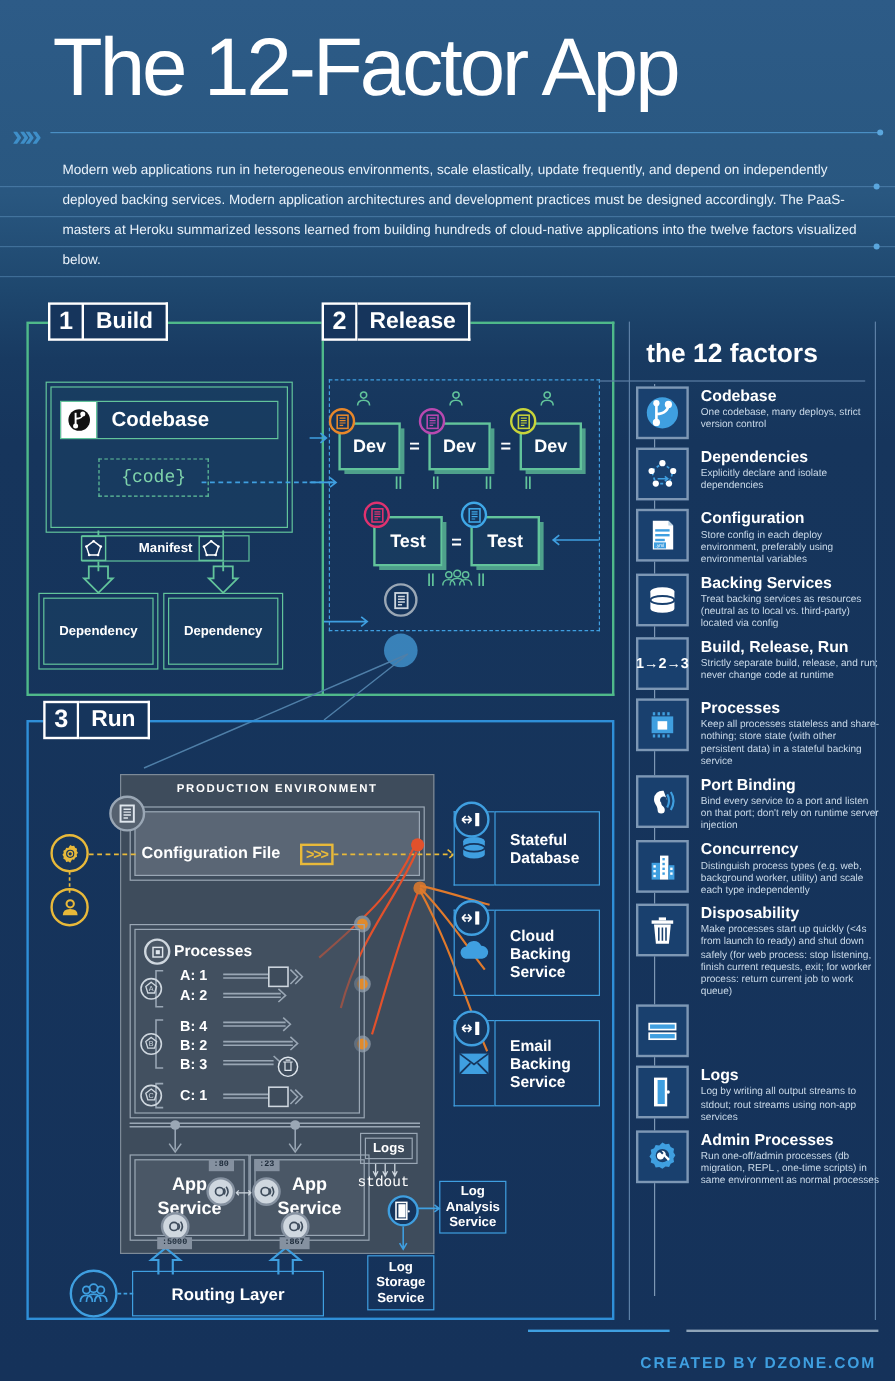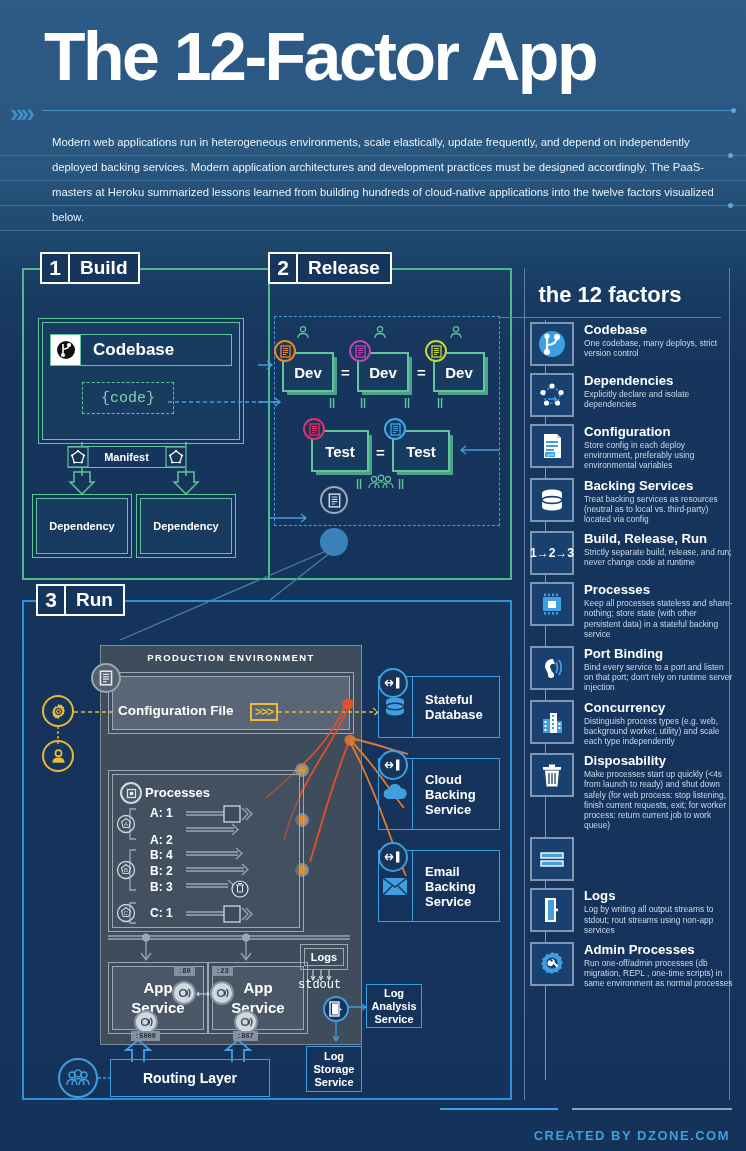--- a/index.html
+++ b/index.html
@@ -11,21 +11,21 @@
   #page {
     position:relative; width:746px; height:1151px;
     background:linear-gradient(180deg,#2d5b87 0%,#295780 14%,#1e476e 21%,#183a61 26%,#16355c 32%,#15325a 100%);
     overflow:hidden;
   }
 
   
   .hdr { position:absolute; left:0; top:0; width:746px; height:240px; }
   .title {
     position:absolute; left:44px; top:22px; width:690px;
-    font-size:68px; font-weight:bold; color:#ffffff;
+    font-size:68px; font-weight:normal; color:#ffffff;
     letter-spacing:-2.5px; line-height:1; white-space:nowrap;
     font-family:"Liberation Sans", sans-serif;
   }
   .chev { position:absolute; left:10px; top:98px; color:#3f8fc9; font-size:26px; font-weight:bold; letter-spacing:-4px; }
   .hrule { position:absolute; height:1px; background:#4a8fc4; }
   .hrule.r1 { left:42px; top:110px; width:692px; }
   .hdot { position:absolute; width:5px; height:5px; border-radius:50%; background:#5aa6dd; }
   .intro { position:absolute; left:52px; top:130px; width:668px; color:#eaf2fa; font-size:11.3px; line-height:25px; }
   .faintline { position:absolute; left:0; height:1px; background:rgba(120,175,220,.35); width:746px; }
 
@@ -51,21 +51,21 @@
   .codebase-inner { position:absolute; left:42px; top:322px; width:198px; height:118px; border:1.5px solid #62c49b; background:rgba(26,66,100,.5); }
   .codebase-row { position:absolute; left:50px; top:334px; width:182px; height:32px; border:1.5px solid #62c49b; display:flex; align-items:center; }
   .cb-ico { width:30px; height:30px; background:#fff; border-right:1.5px solid #62c49b; display:flex; align-items:center; justify-content:center; }
   .cb-lbl { color:#fff; font-size:17px; font-weight:bold; padding-left:12px; }
   .codeblk {
     position:absolute; left:82px; top:382px; width:92px; height:32px;
     border:1.5px dashed #62c49b; color:#7fd3ab; font-size:15px;
     font-family:"Liberation Mono", monospace; display:flex; align-items:center; justify-content:center;
   }
   .manifest {
-    position:absolute; left:68px; top:446px; width:117px; height:22px;
+    position:absolute; left:68px; top:446px; width:140px; height:22px;
     border:1.5px solid #62c49b; color:#fff; font-size:11px; font-weight:bold;
     display:flex; align-items:center; justify-content:center;
   }
   .pent { position:absolute; width:20px; height:20px; top:447px; }
   .dep { position:absolute; top:498px; width:92px; height:56px; border:1.5px solid #62c49b; background:rgba(26,66,100,.5);
          color:#fff; font-size:11px; font-weight:bold; display:flex; align-items:center; justify-content:center; }
   .dep.d1 { left:36px; } .dep.d2 { left:140px; }
   .depout { position:absolute; top:494px; width:100px; height:64px; border:1.5px solid #62c49b; }
   .depout.o1 { left:32px; } .depout.o2 { left:136px; }
 
@@ -404,21 +404,21 @@
   </div>
   <div class="proc-title">Processes</div>
 
   <svg style="position:absolute;left:116px;top:805px;width:28px;height:38px;" viewBox="0 0 28 38">
     <path d="M20 4 L14 4 L14 34 L20 34" fill="none" stroke="#9aa7b5" stroke-width="1.3"></path>
     <circle cx="10" cy="19" r="8.5" fill="none" stroke="#cfd7df" stroke-width="1.3"></circle>
     <polygon points="10,13.5 14.5,17 12.8,22.5 7.2,22.5 5.5,17" fill="none" stroke="#cfd7df" stroke-width="1.1"></polygon>
     <text x="10" y="21" font-size="6" fill="#cfd7df" text-anchor="middle" font-family="sans-serif">A</text>
   </svg>
   <div class="proc-row" style="left:150px;top:806px;">A: 1</div>
-  <div class="proc-row" style="left:150px;top:822px;margin-top:11px;">A: 2</div>
+  <div class="proc-row" style="left:150px;top:822px;">A: 2</div>
   <svg style="position:absolute;left:186px;top:802px;width:80px;height:38px;">
     <path d="M0 10 L38 10 M0 13 L38 13" stroke="#9aa7b5" stroke-width="1.3"></path>
     <rect x="38" y="4" width="16" height="16" fill="#3e4c5c" stroke="#cfd7df" stroke-width="1.3"></rect>
     <path d="M56 6 L62 12 L56 18 M60 6 L66 12 L60 18" stroke="#9aa7b5" stroke-width="1.3" fill="none"></path>
     <path d="M0 26 L48 26 M0 29 L48 29" stroke="#9aa7b5" stroke-width="1.3"></path>
     <path d="M46 22 L52 27.5 L46 33" stroke="#9aa7b5" stroke-width="1.3" fill="none"></path>
   </svg>
 
   <svg style="position:absolute;left:116px;top:846px;width:28px;height:48px;" viewBox="0 0 28 48">
     <path d="M20 4 L14 4 L14 44 L20 44" fill="none" stroke="#9aa7b5" stroke-width="1.3"></path>

